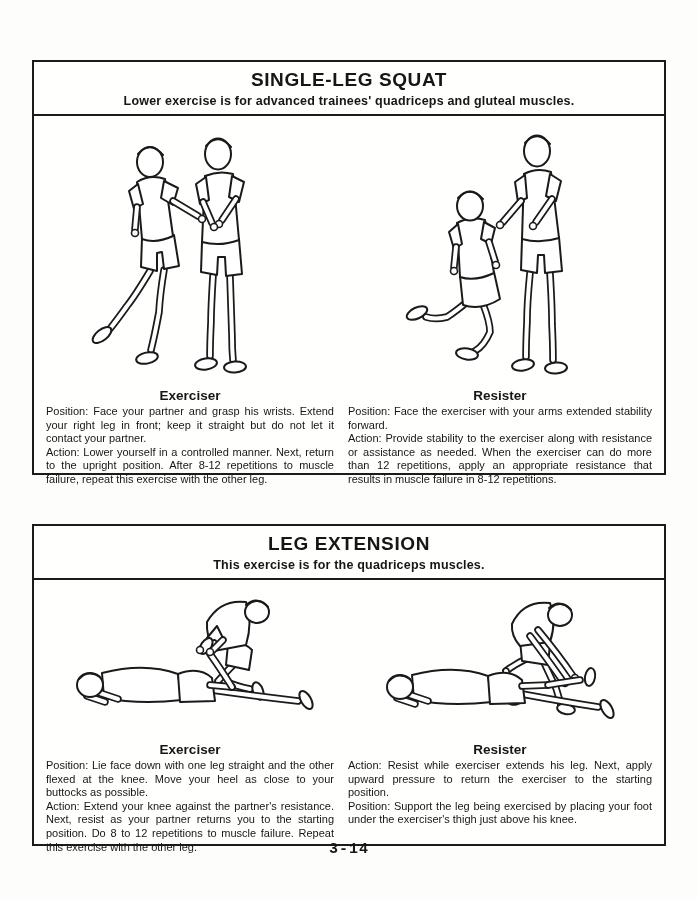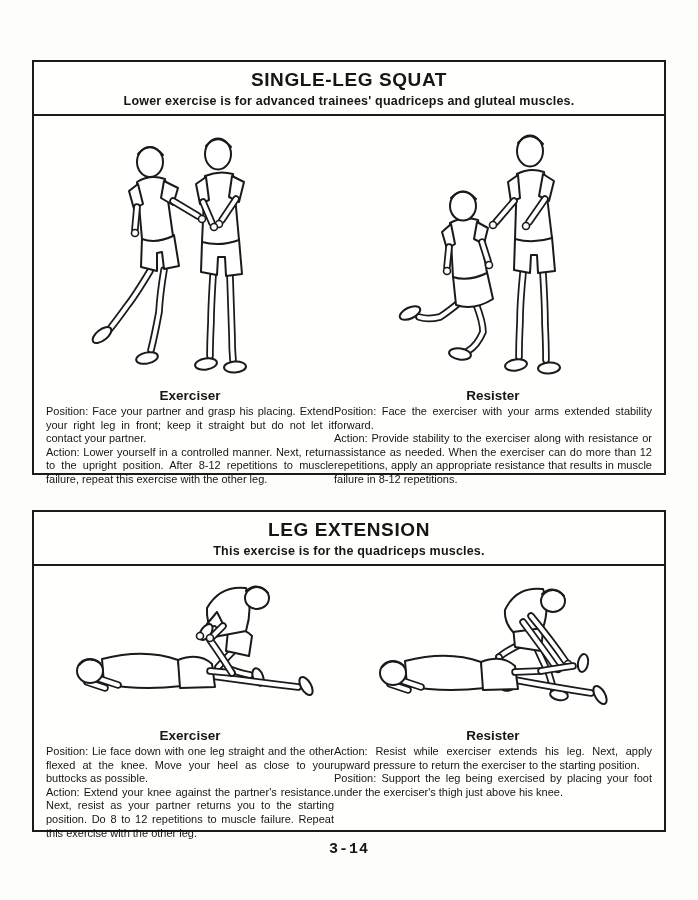--- a/index.html
+++ b/index.html
@@ -8,33 +8,33 @@
     font-family:"Liberation Sans", sans-serif; color:#161616;
     overflow:hidden;
   }
   .page { position:relative; width:698px; height:900px; }
 
   .box {
     position:absolute; left:32px; width:630px;
     border:2px solid #1b1b1b; background:#fffffe;
   }
   #box1 { top:60px;  height:411px; }
-  #box2 { top:510px; height:318px; }
+  #box2 { top:524px; height:318px; }
 
   .box-header {
     border-bottom:2px solid #1b1b1b;
     text-align:center; padding:6px 12px 6px;
   }
   .box-title {
     font-size:19px; font-weight:bold; letter-spacing:.6px;
     margin:1px 0 3px;
   }
   .box-subtitle { font-size:12.5px; font-weight:bold; letter-spacing:.2px; }
 
-  .box-body { display:flex; padding:2px 12px 0; gap:0; }
+  .box-body { display:flex; padding:2px 12px 0; gap:14px; }
   .col { display:flex; flex-direction:column; align-items:center; }
   #box1 .col-left  { flex:0 0 288px; }
   #box1 .col-right { flex:1; }
   #box2 .col-left  { flex:0 0 288px; }
   #box2 .col-right { flex:1; }
 
   .illu-wrap { display:flex; justify-content:center; align-items:flex-end; }
   #box1 .illu-wrap { height:266px; }
   #box2 .illu-wrap { height:156px; }
 
@@ -124,21 +124,21 @@
                 <use href="#p1ef2" class="limb-in"></use>
               <circle class="hand" cx="122" cy="95" r="3.5"></circle>
               <circle class="hand" cx="55" cy="109" r="3.5"></circle>
               <ellipse class="solid" cx="70" cy="38" rx="13" ry="15"></ellipse>
               <path class="ln" d="M58,30 Q70,16 83,31"></path>
             </g>
           </svg>
         </div>
         <div class="role-label">Exerciser</div>
         <div class="desc">
-          <p><b>Position:</b> <span>Face your partner and grasp his placing. Extend your right leg in front; keep it straight but do not let it contact your partner.</span></p>
+          <p><b>Position:</b> <span>Face your partner and grasp his wrists. Extend your right leg in front; keep it straight but do not let it contact your partner.</span></p>
           <p><b>Action:</b> <span>Lower yourself in a controlled manner. Next, return to the upright position. After 8-12 repetitions to muscle failure, repeat this exercise with the other leg.</span></p>
         </div>
       </div>
 
       <div class="col col-right">
         <div class="illu-wrap">
           <svg width="220" height="260" viewBox="0 0 220 260" role="img">
             <defs>
               <path id="p2rl1" d="M140,149 Q137,180 137,198 Q136,218 136,233"></path>
               <path id="p2rl2" d="M160,149 Q162,182 162,200 Q163,220 163,236"></path>

